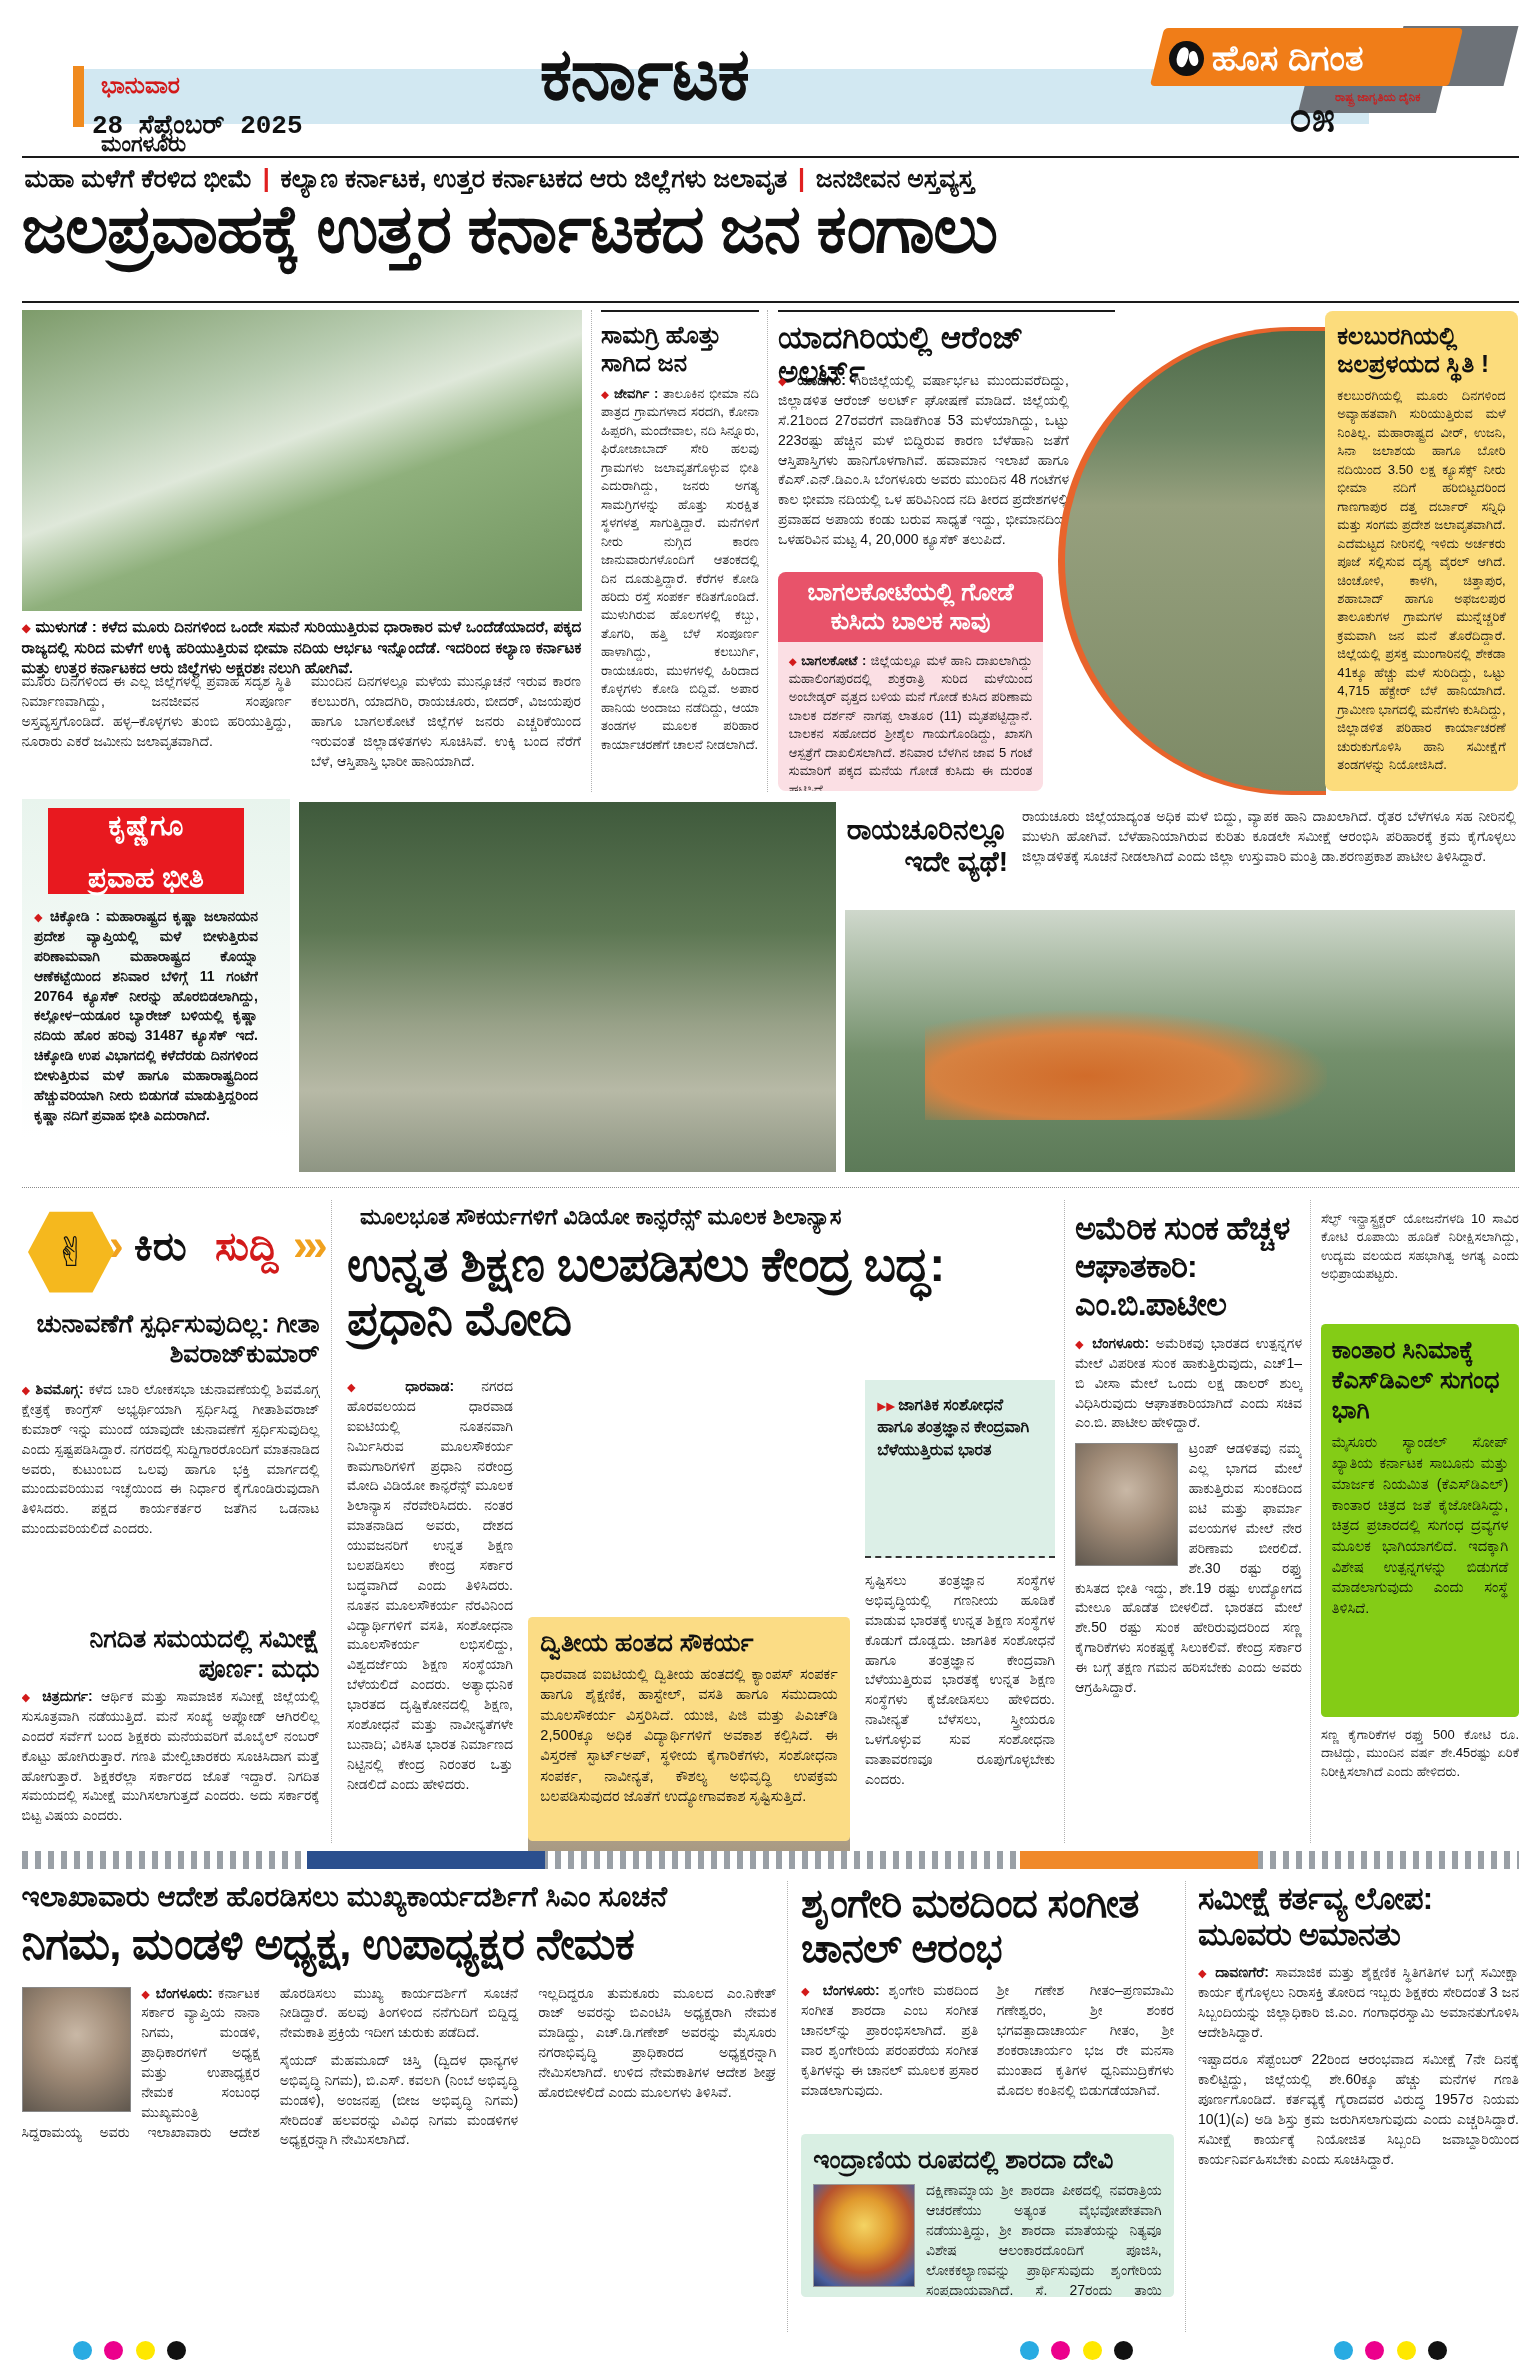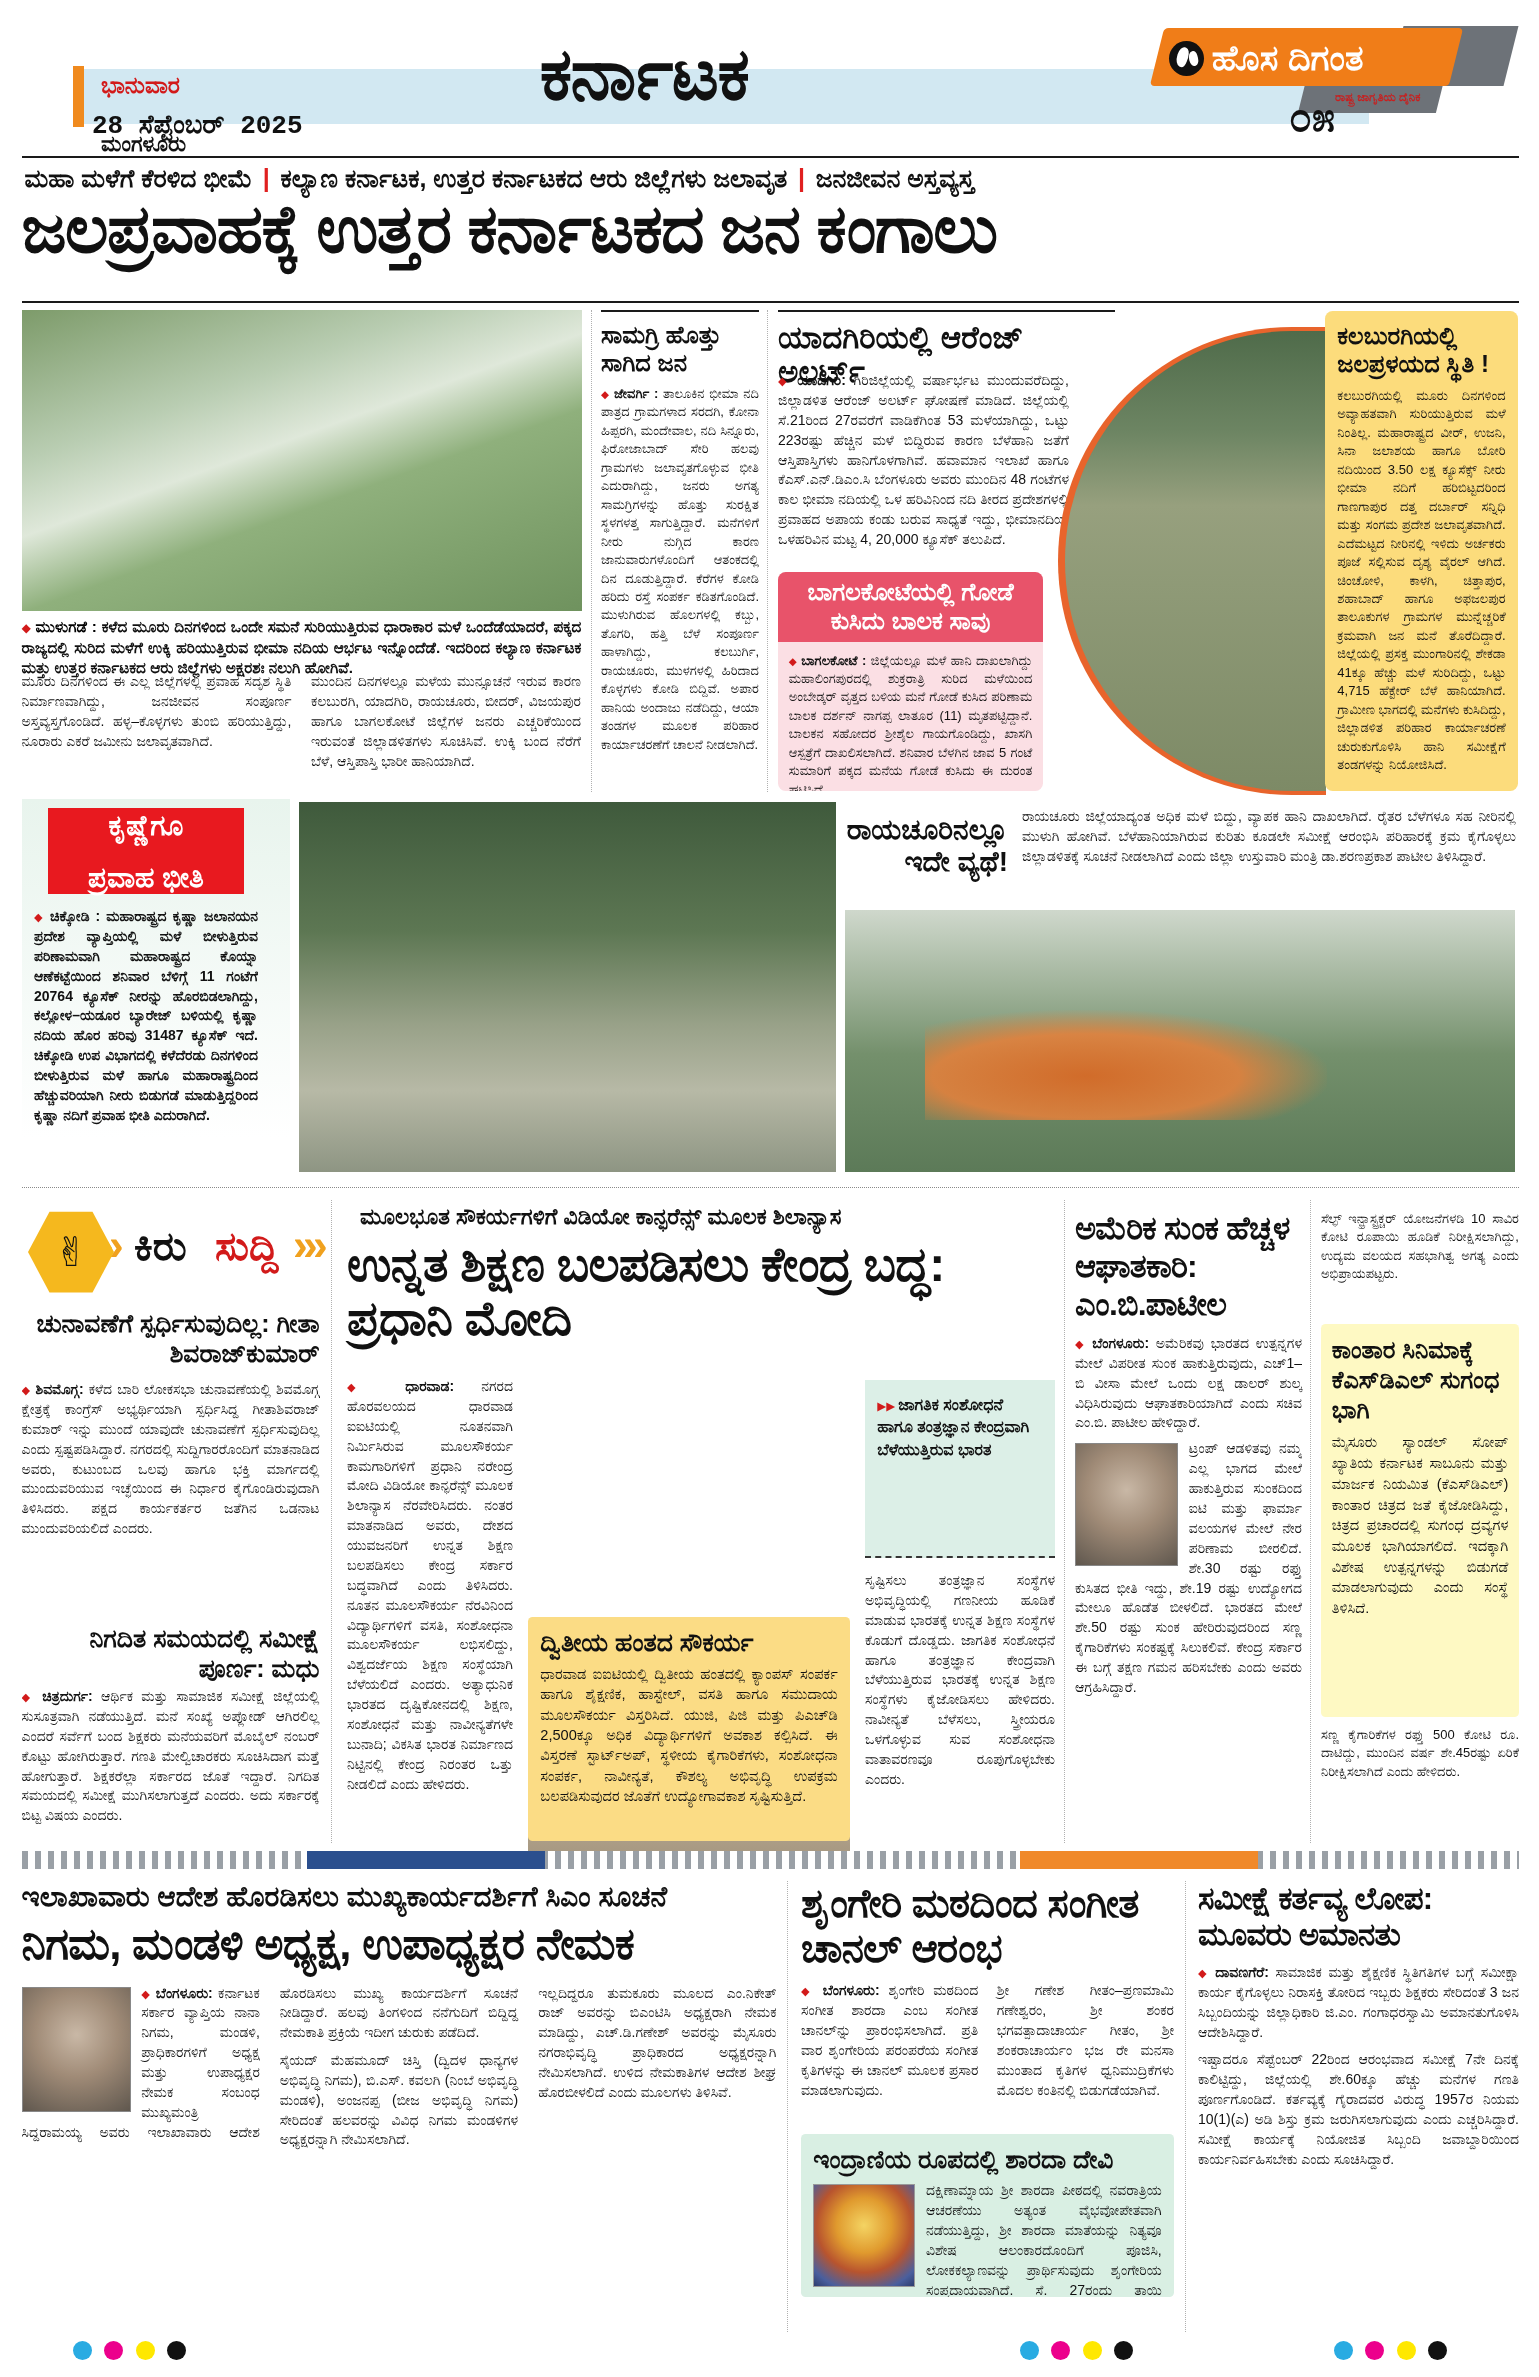--- a/index.html
+++ b/index.html
@@ -54,21 +54,21 @@
   
   .box-yellow{background:#fcdc7c;border-radius:7.7px;}
   .box-pink-h{background:#e8536a;border-radius:7.7px 7.7px 0 0;color:#fff;text-align:center;font-weight:bold;font-size:24px;line-height:1.2;}
   .box-pink-b{background:#fbdfe4;border-radius:0 0 7.7px 7.7px;}
   .box-red{background:#e8191f;color:#fff;text-align:center;font-weight:bold;font-size:28px;line-height:1.25;}
   .krishna-bg{background:linear-gradient(180deg,#e8f4ed 0%,#ffffff 90%);}
   .quote-green{background:#dcefe7;border-bottom:2.3px dashed #333;}
   .quote-green .qt{font-weight:bold;font-size:16px;line-height:1.4;}
   .arr::before{content:"▶▶ ";color:#d21a1a;font-size:11.5px;}
   .box-modiy{background:#fbdc85;border-radius:4.6px;}
-  .box-beige{background:#fef9c3;border-radius:4.6px;}
+  .box-beige{background:#84cc16;border-radius:4.6px;}
   .box-mint{background:#d9efe3;border-radius:4.6px;}
   
   .hex{width:86px;height:86px;background:#f5b81e;clip-path:polygon(25% 3%,75% 3%,100% 50%,75% 97%,25% 97%,0 50%);display:flex;align-items:center;justify-content:center;}
   .hand{font-size:40px;color:#111;}
   .kiru-b{font-weight:bold;font-size:40px;}
   .kiru-r{font-weight:bold;font-size:40px;color:#d21a1a;}
   .chev{color:#f0a11e;font-weight:bold;font-size:44px;letter-spacing:-4.6px;}
   
   .circlephoto{border-top-left-radius:245px;border-bottom-left-radius:245px;border-left:7px solid #e8642c;border-top:4.6px solid #e8642c;border-bottom:4.6px solid #e8642c;}
   

